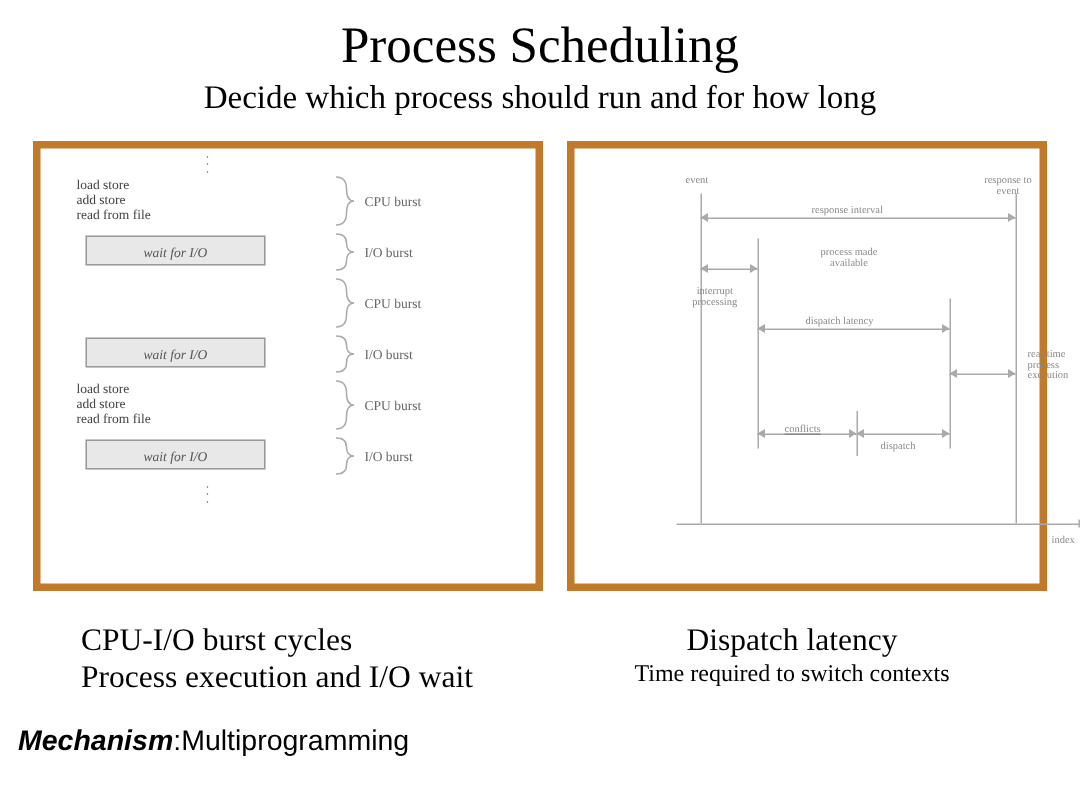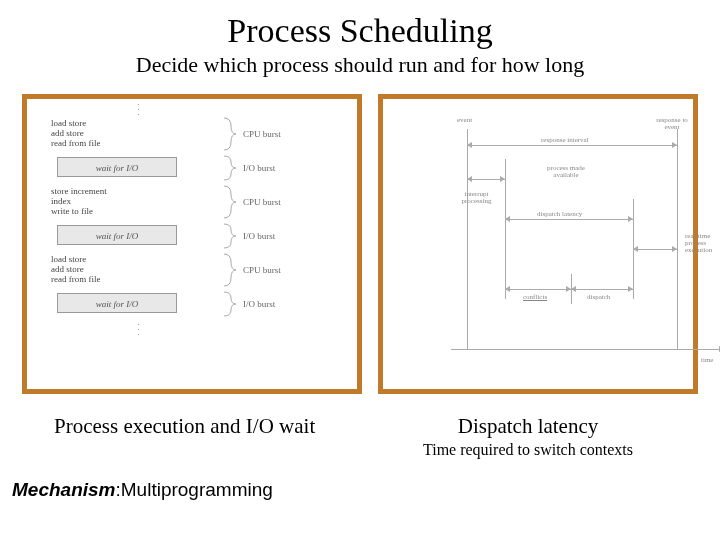--- a/index.html
+++ b/index.html
@@ -184,25 +184,20 @@
       <div class="burst-label" style="top:30px;">CPU burst</div>
 
       <div class="iobox" style="top:58px;">wait for I/O</div>
       <div class="brace" style="top:56px;">
         <svg width="14" height="26">
             <path d="M1 1 Q8 1 8 7 Q8 13 13 13 Q8 13 8 19 Q8 25 1 25" fill="none" stroke="#aaa" stroke-width="1"></path>
           </svg>
       </div>
       <div class="burst-label" style="top:64px;">I/O burst</div>
 
-      <div class="code-block" style="top:88px;">
-        <div>store increment</div>
-        <div>index</div>
-        <div>write to file</div>
-      </div>
       <div class="brace" style="top:86px;">
         <svg width="14" height="34">
             <path d="M1 1 Q8 1 8 9 Q8 17 13 17 Q8 17 8 25 Q8 33 1 33" fill="none" stroke="#aaa" stroke-width="1"></path>
           </svg>
       </div>
       <div class="burst-label" style="top:98px;">CPU burst</div>
 
       <div class="iobox" style="top:126px;">wait for I/O</div>
       <div class="brace" style="top:124px;">
         <svg width="14" height="26">
@@ -270,37 +265,38 @@
       <div class="arrowhead-l" style="left:202px; top:147px;"></div>
       <div class="arrowhead-r" style="left:241px; top:147px;"></div>
       <div class="rlabel" style="left:254px; top:134px; width:50px; white-space:pre-line; text-align:left;">real-time
 process
 execution</div>
 
       <div class="vline" style="left:140px; top:175px; height:30px;"></div>
       <div class="hline" style="left:74px; top:190px; width:66px;"></div>
       <div class="arrowhead-l" style="left:74px; top:187px;"></div>
       <div class="arrowhead-r" style="left:135px; top:187px;"></div>
-      <div class="rlabel" style="left:92px; top:195px;text-decoration:underline;">conflicts</div>
+      <div class="rlabel" style="left:92px; top:184px;text-decoration:underline;">conflicts</div>
 
       <div class="hline" style="left:140px; top:190px; width:62px;"></div>
       <div class="arrowhead-l" style="left:140px; top:187px;"></div>
       <div class="arrowhead-r" style="left:197px; top:187px;"></div>
       <div class="rlabel" style="left:156px; top:195px;">dispatch</div>
 
       <div class="hline" style="left:20px; top:250px; width:270px;"></div>
       <div class="arrowhead-r" style="left:288px; top:247px;"></div>
-      <div class="rlabel" style="left:270px; top:258px;">time</div>
+      <div class="rlabel" style="left:270px; top:258px;">index</div>
     </div>
   </div>
 
 </div>
 
 <div class="captions">
   <div class="cap-left">
+    <div>CPU-I/O burst cycles</div>
     <div>Process execution and I/O wait</div>
   </div>
   <div class="cap-right">
     <div class="ct">Dispatch latency</div>
     <div class="cs">Time required to switch contexts</div>
   </div>
 </div>
 
 <div class="bottom">
   <div class="br">

